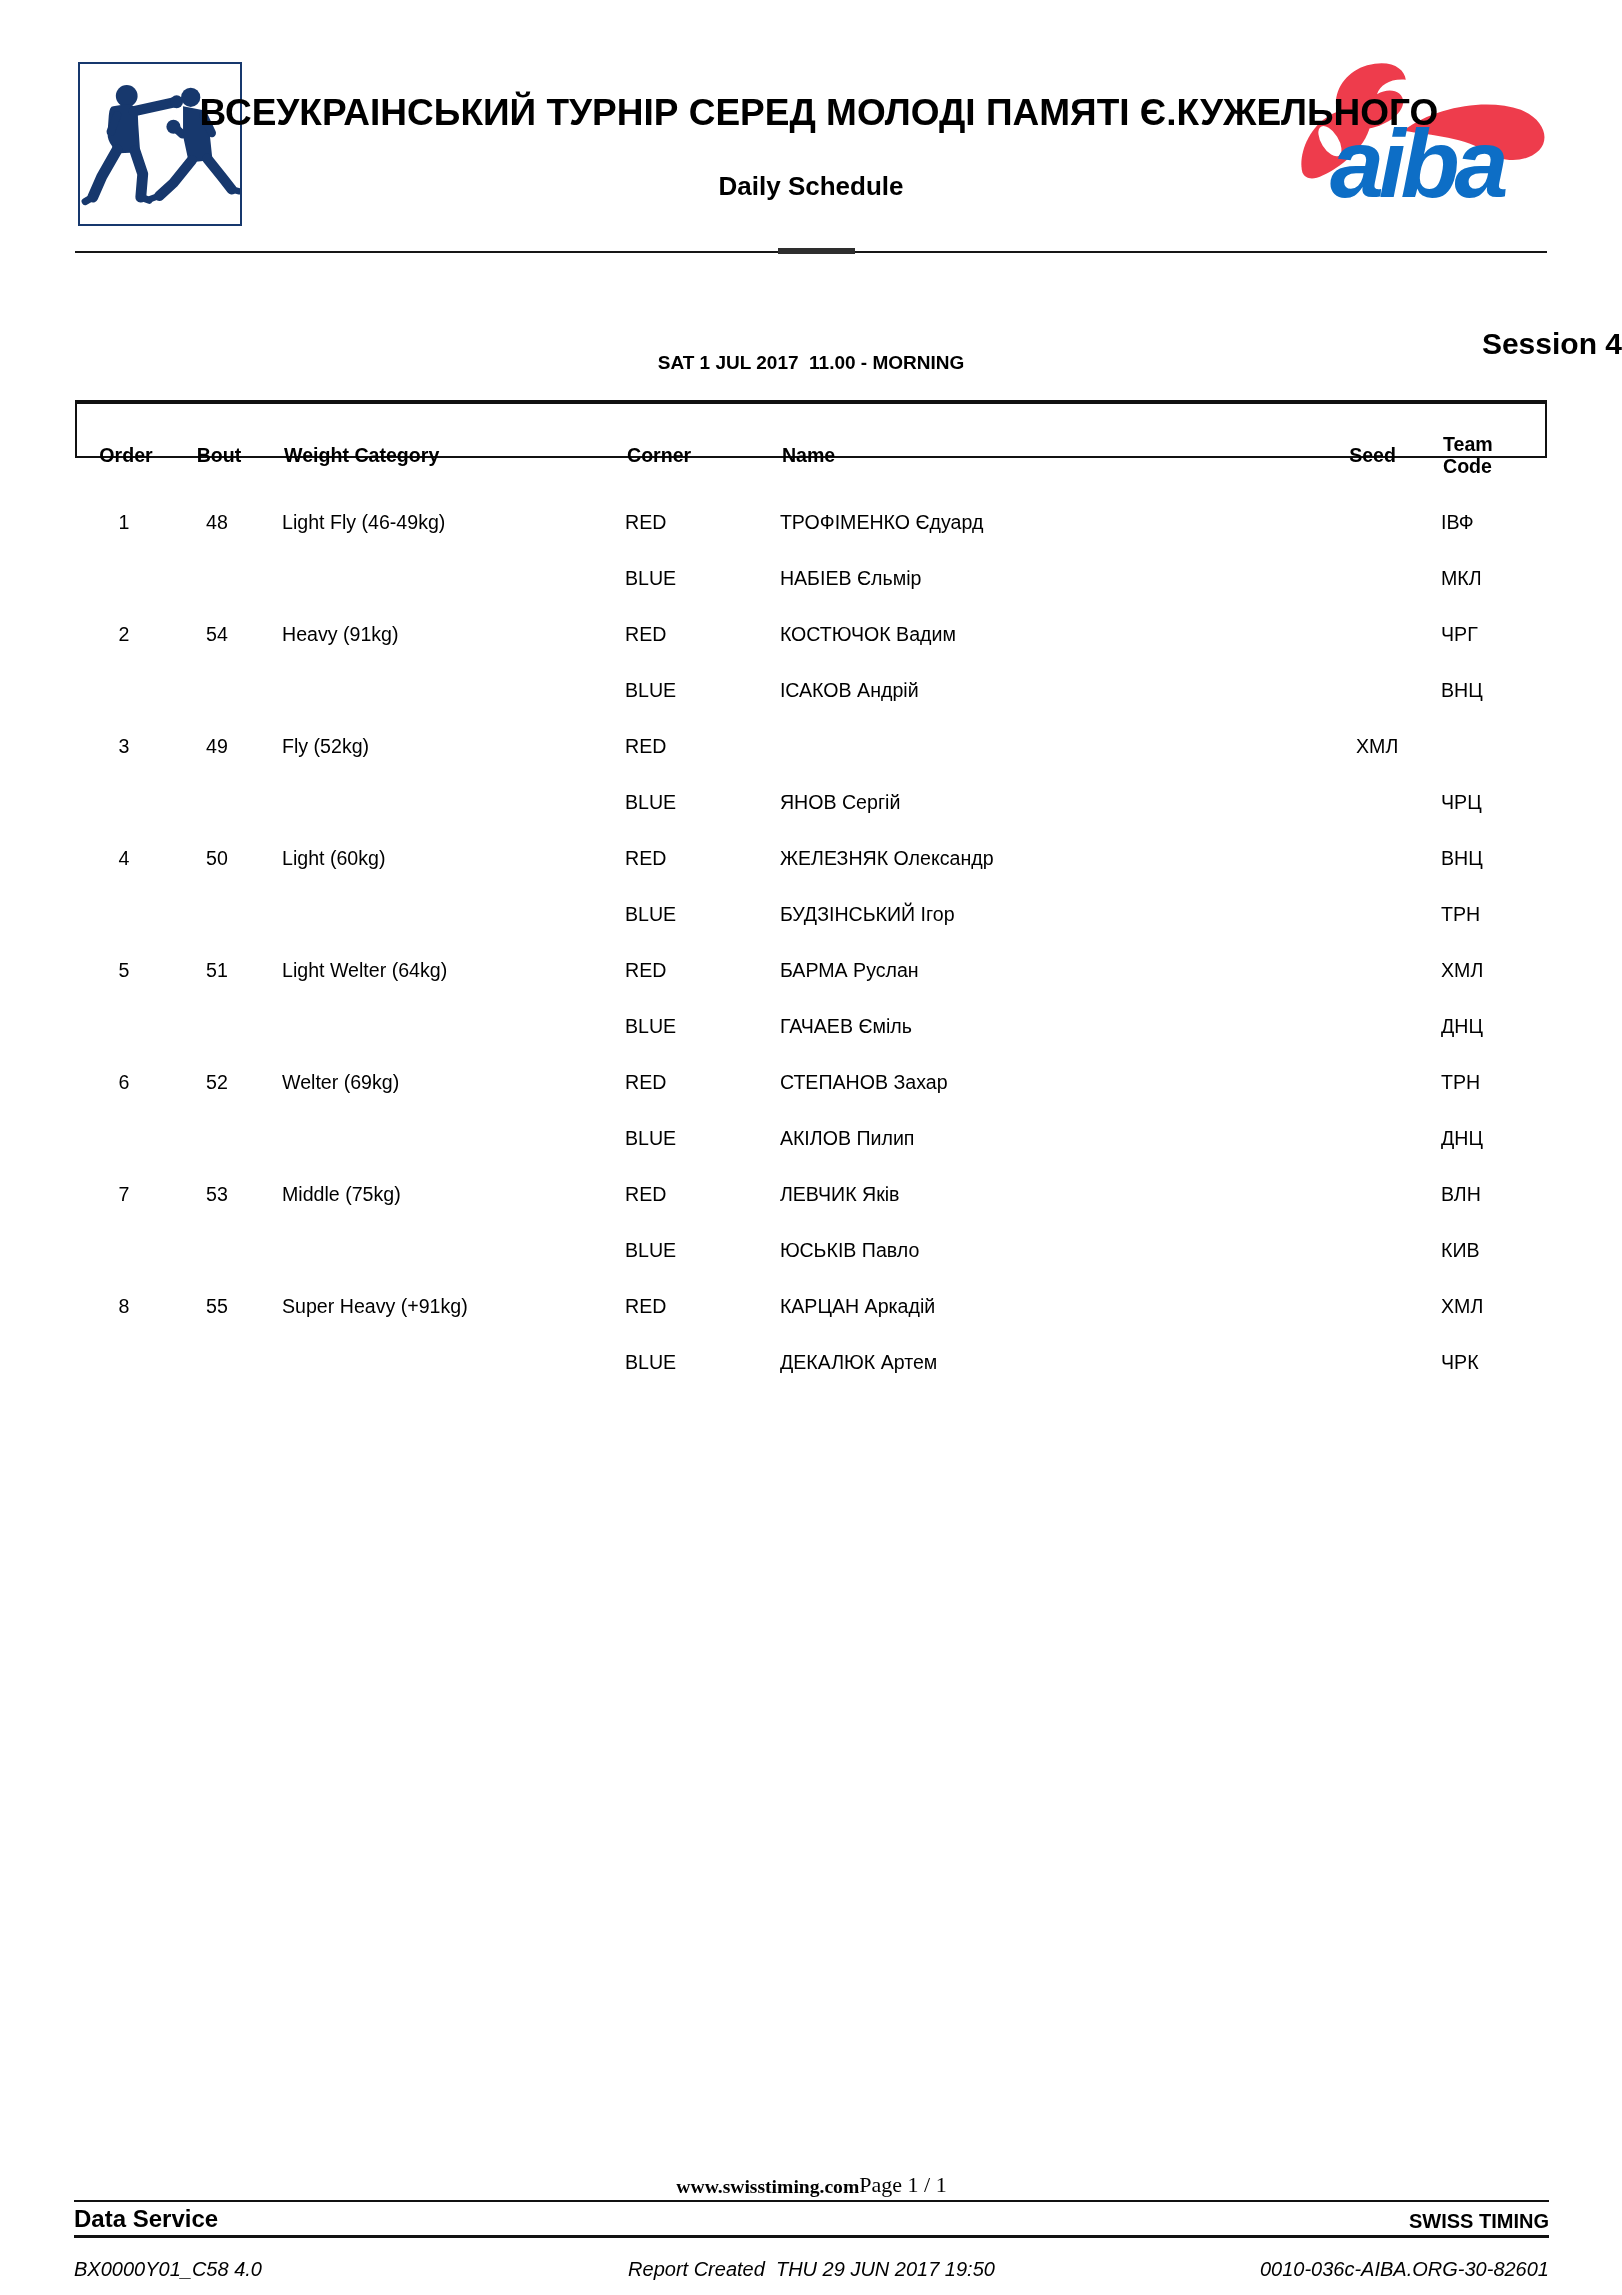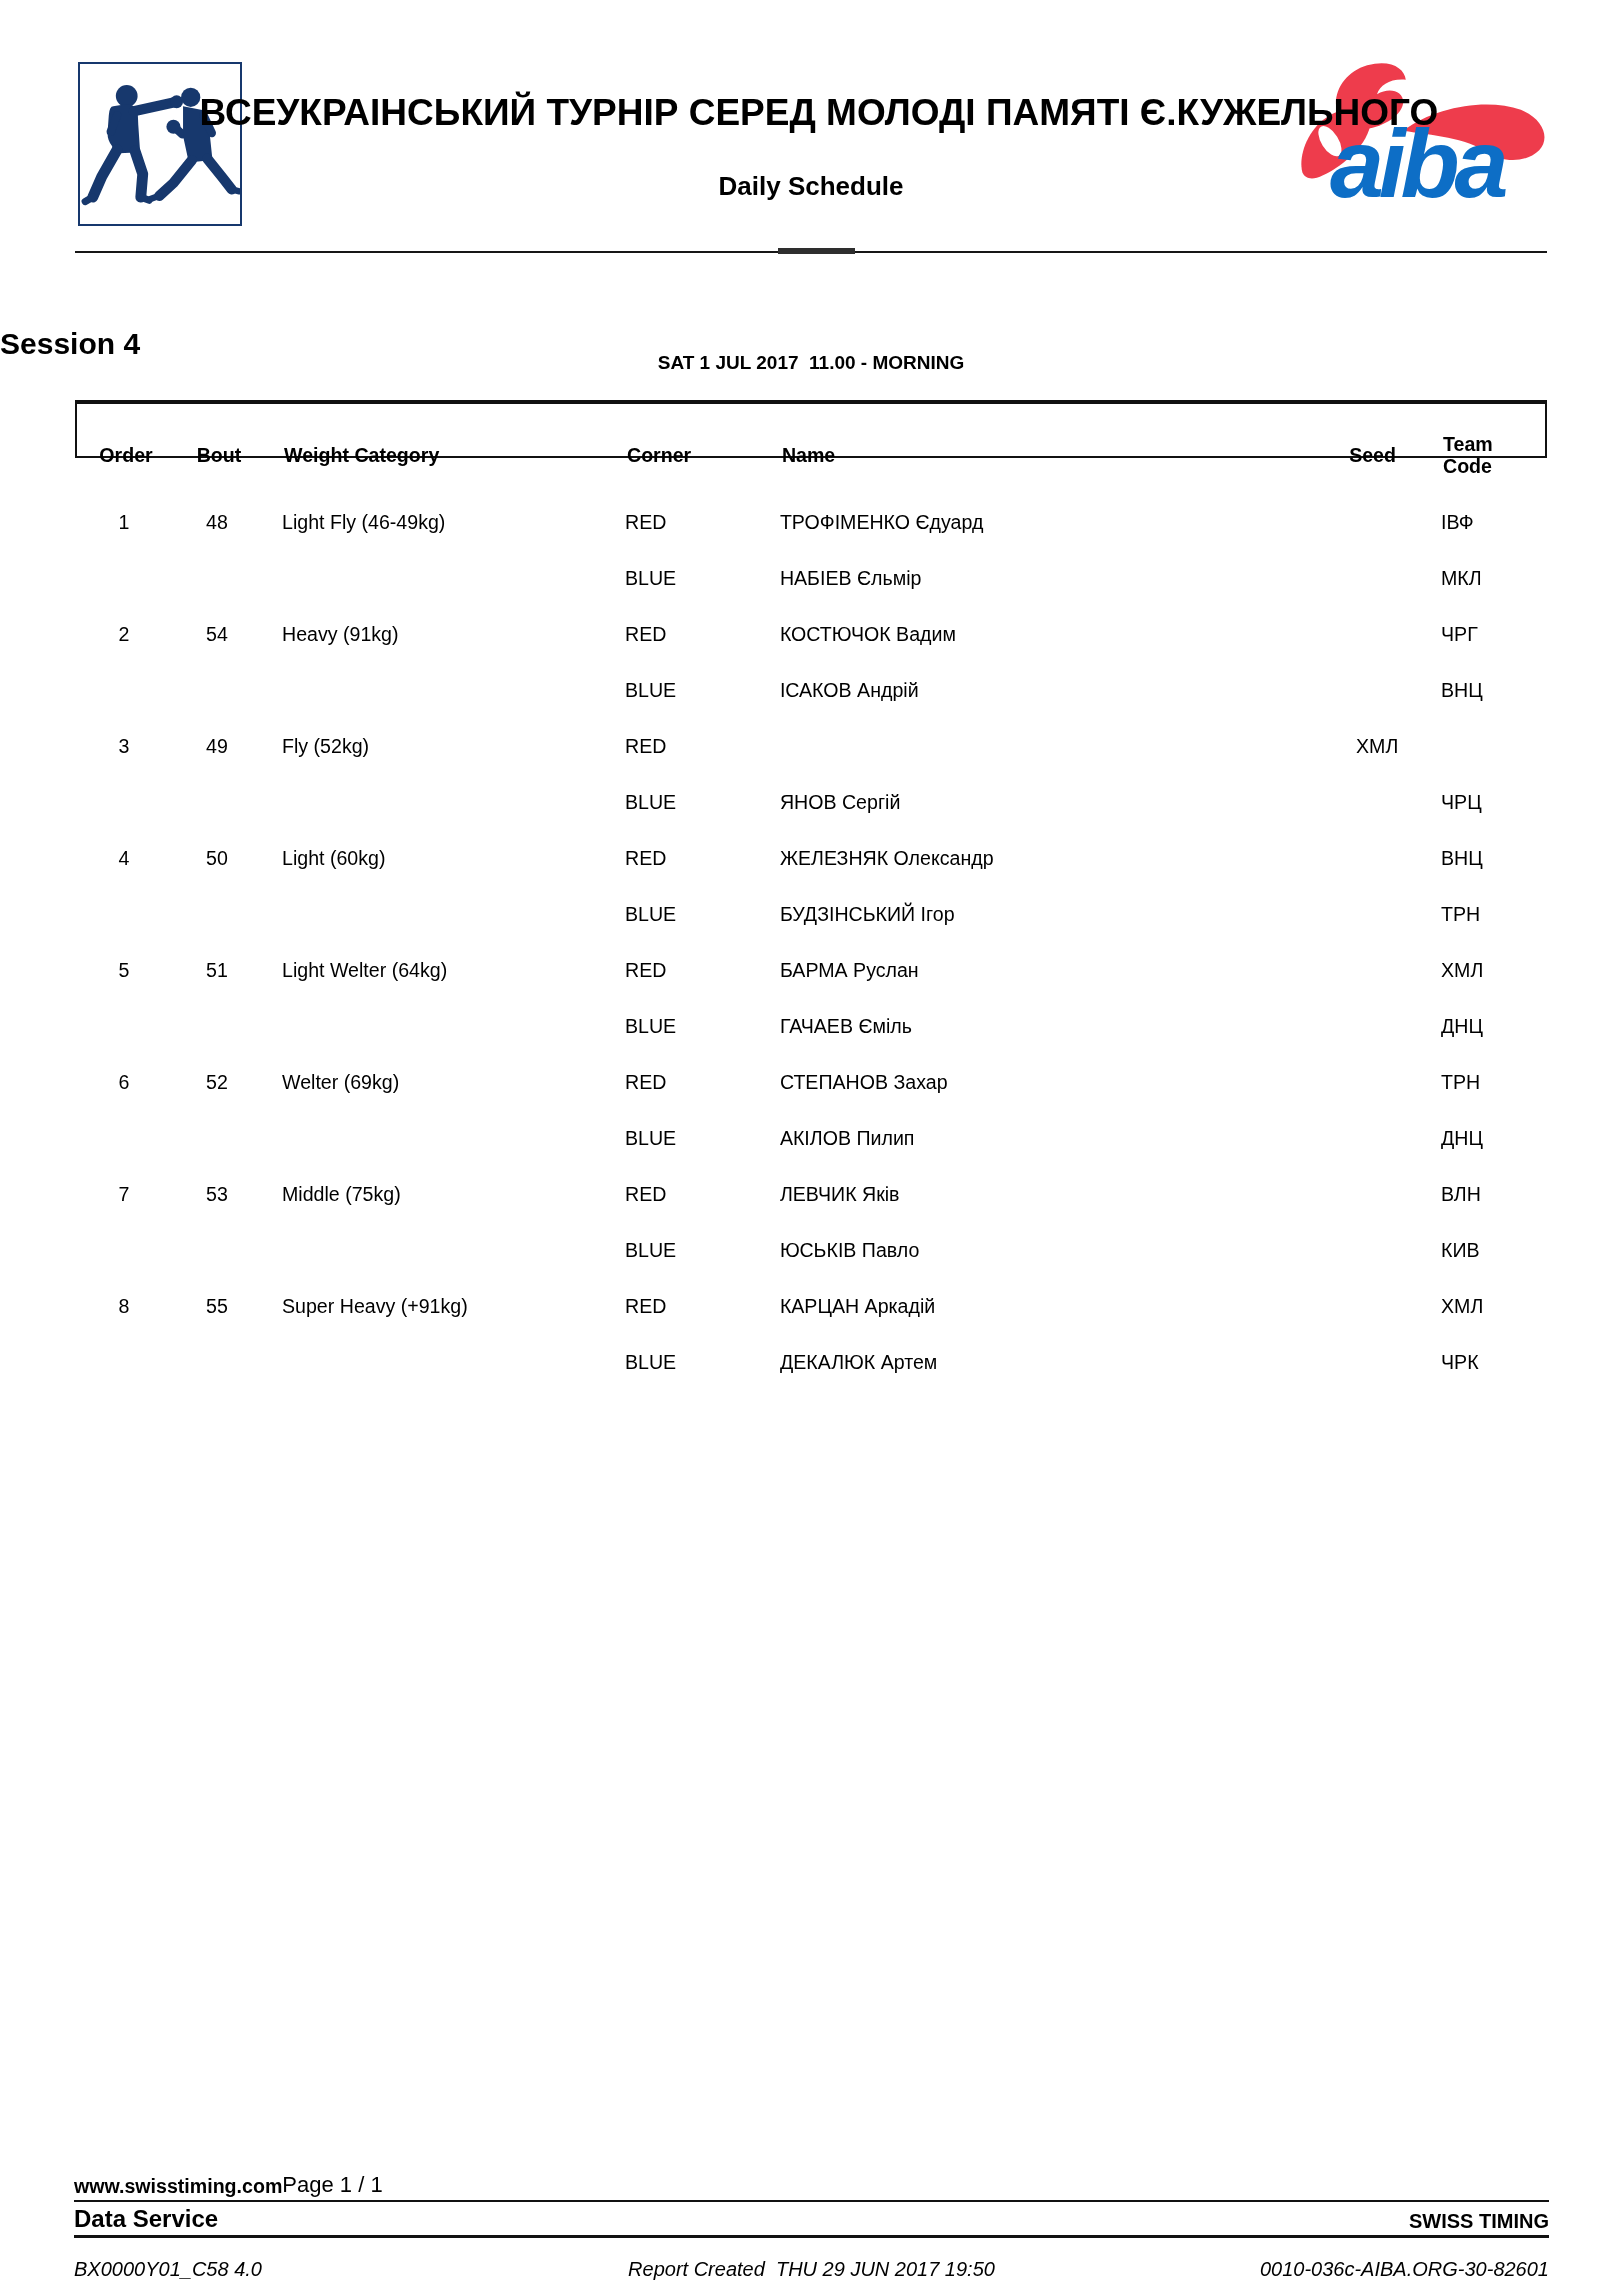--- a/index.html
+++ b/index.html
@@ -59,21 +59,21 @@
     width:1472px; height:2px; background:#161616;
   }
   .top-rule-thick {
     position:absolute; left:778px; top:248px;
     width:77px; height:5.9px; background:#2e2e2e;
   }
 
   
   .session-name {
     position:absolute; left:0; top:327px; width:100%;
-    text-align:left; font-size:30px; font-weight:bold;
+    text-align:right; font-size:30px; font-weight:bold;
   }
   .session-datetime {
     position:absolute; left:0; top:352px; width:100%;
     text-align:center; font-size:19px; font-weight:bold;
     white-space:pre;
   }
 
   
   .grid-line {
     display:grid;
@@ -101,21 +101,21 @@
   .rows {
     position:absolute; left:75px; top:482px; width:1472px;
   }
   .bout-block { margin-bottom:9.8px; }
   .bout-block .grid-line { line-height:31px; font-size:19.6px; }
 
   
   .footer {
     position:absolute; left:74px; top:2172px; width:1475px;
   }
-  .f-row1 { display:flex; justify-content:flex-start; align-items:flex-end; }
+  .f-row1 { display:flex; justify-content:center; align-items:flex-end;font-family:Liberation Serif, serif; }
   .f-web  { font-size:19.6px; font-weight:bold; }
   .f-page { font-size:22px; }
   .f-rule1 { height:2px; background:#111; margin-top:2px; }
   .f-row2 { display:flex; justify-content:space-between; align-items:flex-end; padding-top:2.6px; }
   .f-service { font-size:24px; font-weight:bold; }
   .f-brand   { font-size:20px; font-weight:bold; }
   .f-rule2 { height:2.6px; background:#111; margin-top:2.6px; }
   .f-row3 {
     display:grid; grid-template-columns:1fr auto 1fr;
     padding-top:20px; font-size:20px;font-style:italic;

